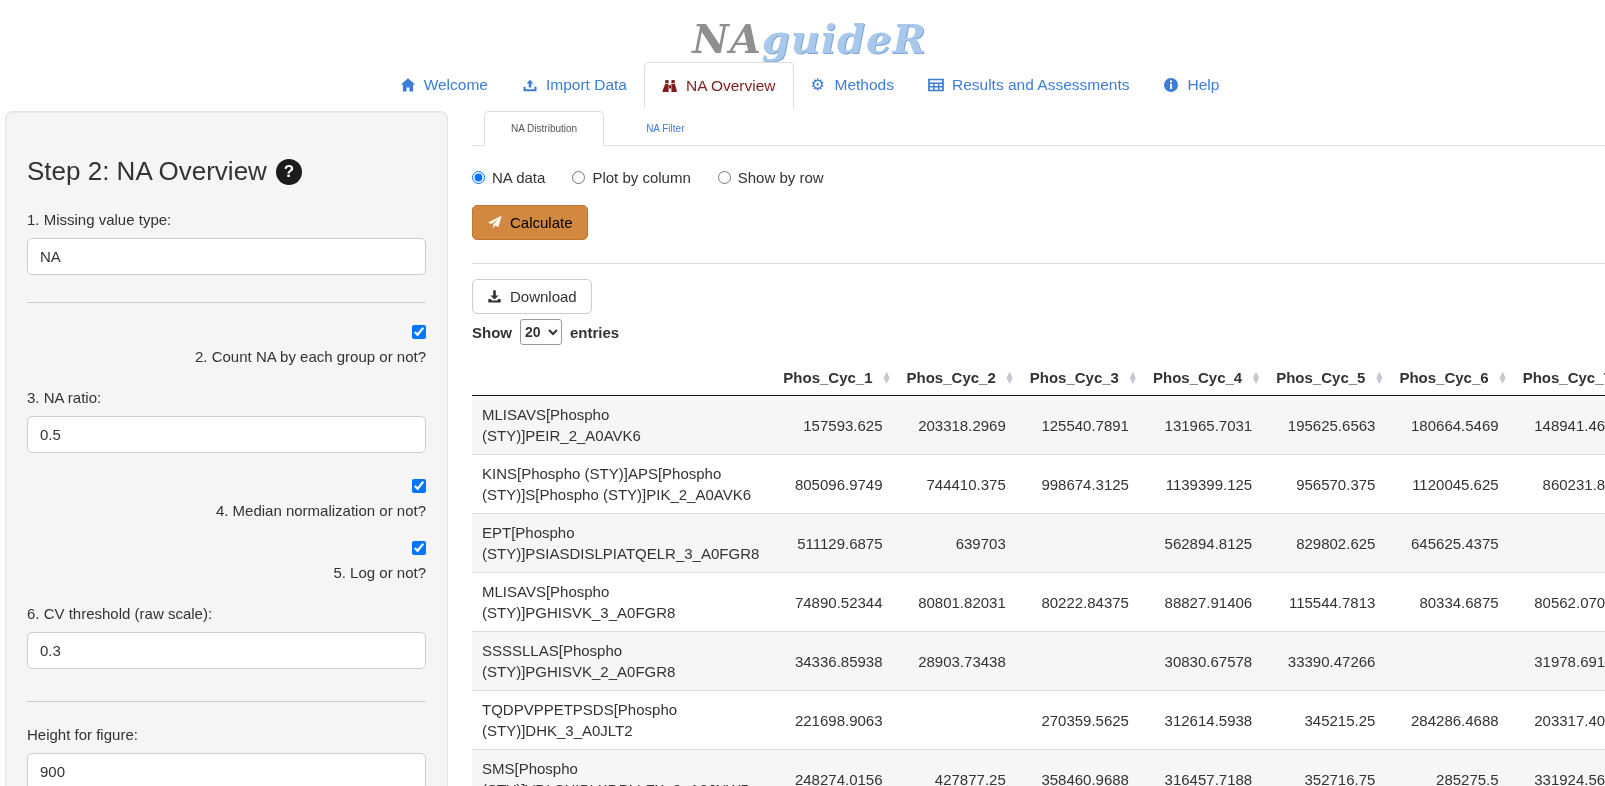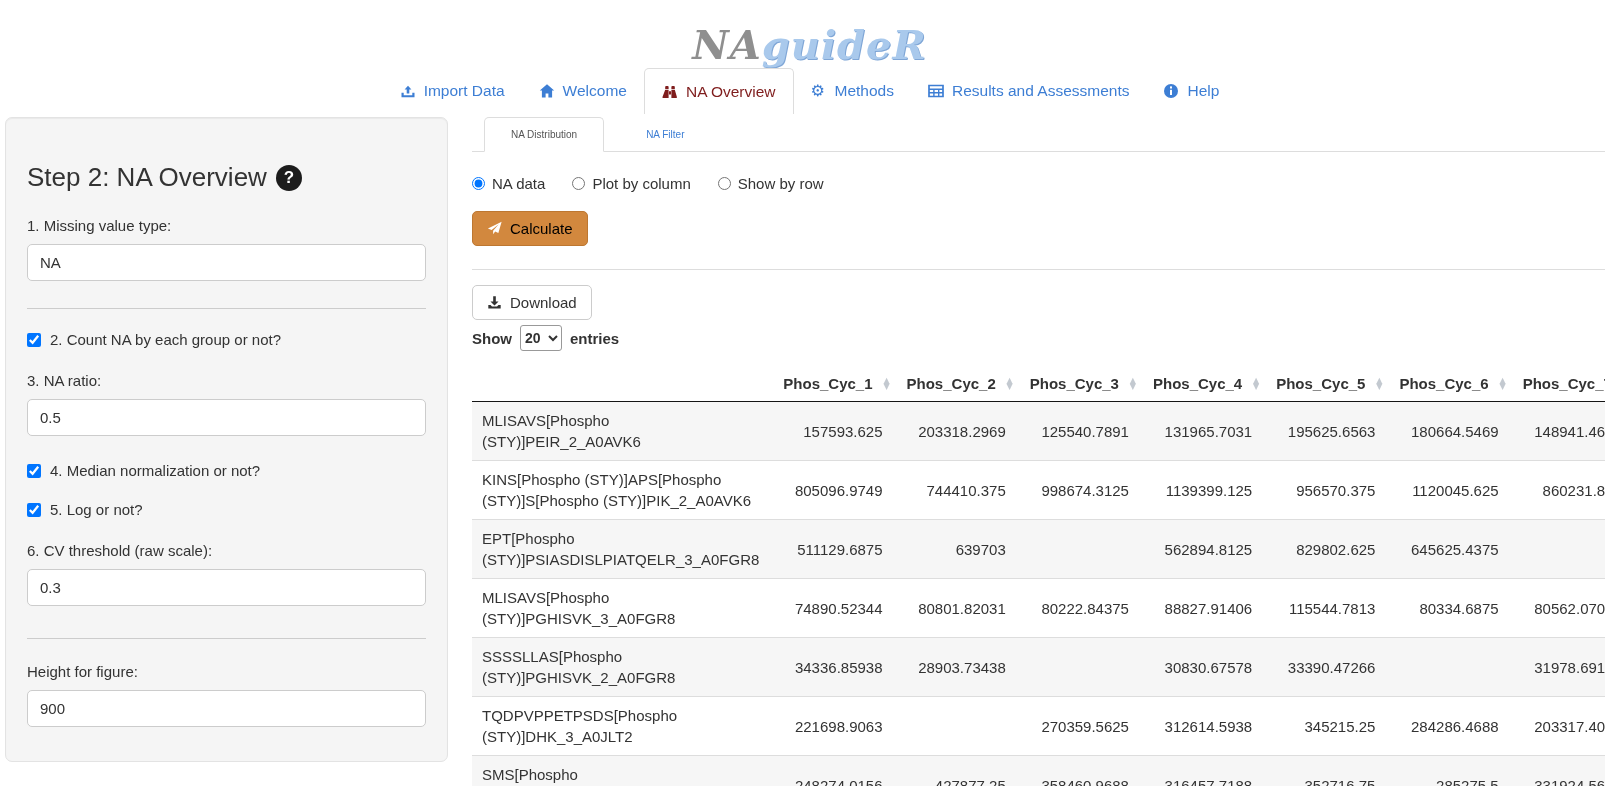--- a/index.html
+++ b/index.html
@@ -1,21 +1,21 @@
 <!DOCTYPE html>
 <html><head>
 <meta charset="utf-8">
 <style>
   * { box-sizing: border-box; }
   html,body { margin:0; padding:0; background:#fff; }
   body { font-family:"Liberation Sans","DejaVu Sans",sans-serif; font-size:15px; color:#333; }
   .page { width:1605px; }
 
   
-  header { text-align:center; padding-top:22px;margin-left:14px; }
+  header { text-align:center; padding-top:16px;margin-left:14px; }
   .logo { font-family:"DejaVu Serif",serif; font-style:italic; font-weight:bold;
           font-size:40px; line-height:1.15; letter-spacing:1px; }
   .logo .p1 { color:#8f8f8f; }
   .logo .p2 { color:#a9c9ec; text-shadow:1px 1px 0 #7fa6d6; }
 
   
   .main-nav { display:flex; justify-content:center; align-items:stretch; height:46px; margin-top:0; }
   .nav-link { display:flex; align-items:center; gap:8px; padding:0 17px; color:#3d7ed4;
               font-size:15.5px; cursor:pointer; white-space:nowrap; }
   .nav-link.active { background:#fff; border:1px solid #ddd; border-bottom:none;
@@ -36,21 +36,21 @@
                 align-items:center; gap:9px; color:#333; }
   .help-circle { width:26px; height:26px; background:#1c1c1c; color:#fff; border-radius:50%;
                  font-size:17px; font-weight:bold; display:inline-flex; align-items:center;
                  justify-content:center; cursor:pointer; }
   .field-label { display:block; margin:24px 0 10px; }
   .text-input, .select-box { width:100%; height:37px; background:#fff; border:1px solid #ccc;
                  border-radius:5px; padding:7px 12px; font-size:15px; color:#333;
                  font-family:"Liberation Sans","DejaVu Sans",sans-serif; }
   .select-box { display:flex; align-items:center; cursor:pointer; }
   .side-divider { border:0; border-top:1px solid #ccc; margin:27px 0 4px; }
-  .check-row { display:flex; align-items:center; gap:9px; margin:22px 0; }
+  .check-row { display:flex; align-items:flex-end; gap:9px; margin:22px 0;flex-direction:column; }
   .check-row input { width:14px; height:14px; margin:0; cursor:pointer; }
 
   
   main { flex:1; padding-left:24px; margin-top:3px; min-width:0; }
   .subtabs { display:flex; border-bottom:1px solid #ddd; }
   .subtab { padding:11px 26px; font-size:10px; margin-bottom:-1px; cursor:pointer; }
   .subtab.active { background:#fff; border:1px solid #ddd; border-bottom:1px solid #fff;
                    border-radius:5px 5px 0 0; color:#555; margin-left:12px; }
   .subtab.inactive { color:#3d7ed4; margin-left:16px; padding-top:12px; }
 
@@ -93,33 +93,33 @@
 
 <div class="page">
 
   <header>
     <div class="logo"><span class="p1">NA</span><span class="p2">guideR</span></div>
 
     <nav class="main-nav">
       <a class="nav-link">
         <span class="nav-icon">
           <svg viewBox="0 0 16 16">
+              <path d="M8 1.2 0.8 7.6h2.1v6.9h3.7v-4.1h2.8v4.1h3.7V7.6h2.1z"></path>
+            </svg>
+        </span>
+        <span>Welcome</span>
+      </a>
+      <a class="nav-link">
+        <span class="nav-icon">
+          <svg viewBox="0 0 16 16">
               <path d="M4.6 6.6 8 2.8l3.4 3.8H9.3v3.8H6.7V6.6z"></path>
               <path d="M1.5 9.8h2.2v2.4h8.6V9.8h2.2v4.4h-13z"></path>
             </svg>
         </span>
         <span>Import Data</span>
-      </a>
-      <a class="nav-link">
-        <span class="nav-icon">
-          <svg viewBox="0 0 16 16">
-              <path d="M8 1.2 0.8 7.6h2.1v6.9h3.7v-4.1h2.8v4.1h3.7V7.6h2.1z"></path>
-            </svg>
-        </span>
-        <span>Welcome</span>
       </a>
       <a class="nav-link active">
         <span class="nav-icon">
           <svg viewBox="0 0 16 16">
               <path d="M4.1 1.9h1.6c.5 0 .9.4.9.9V5H3.2V2.8c0-.5.4-.9.9-.9zM10.3 1.9h1.6c.5 0 .9.4.9.9V5h-3.4V2.8c0-.5.4-.9.9-.9zM3.2 5.7h3.4v8.4H1.3c-.6 0-1-.5-.8-1.1zM9.4 5.7h3.4l2.1 7.3c.2.6-.2 1.1-.8 1.1H9.4zM7 7.2h2v3.2H7z"></path>
             </svg>
         </span>
         <span>NA Overview</span>
       </a>
       <a class="nav-link">

